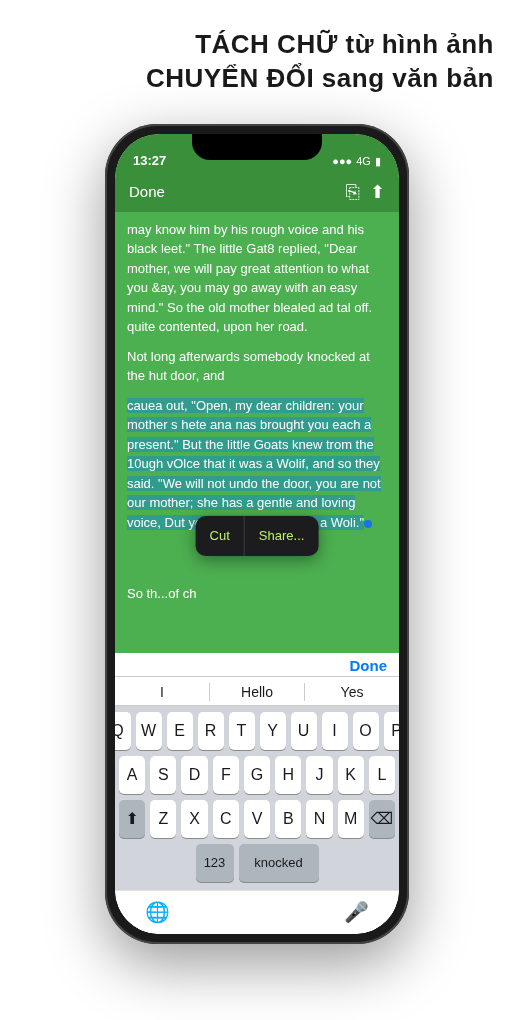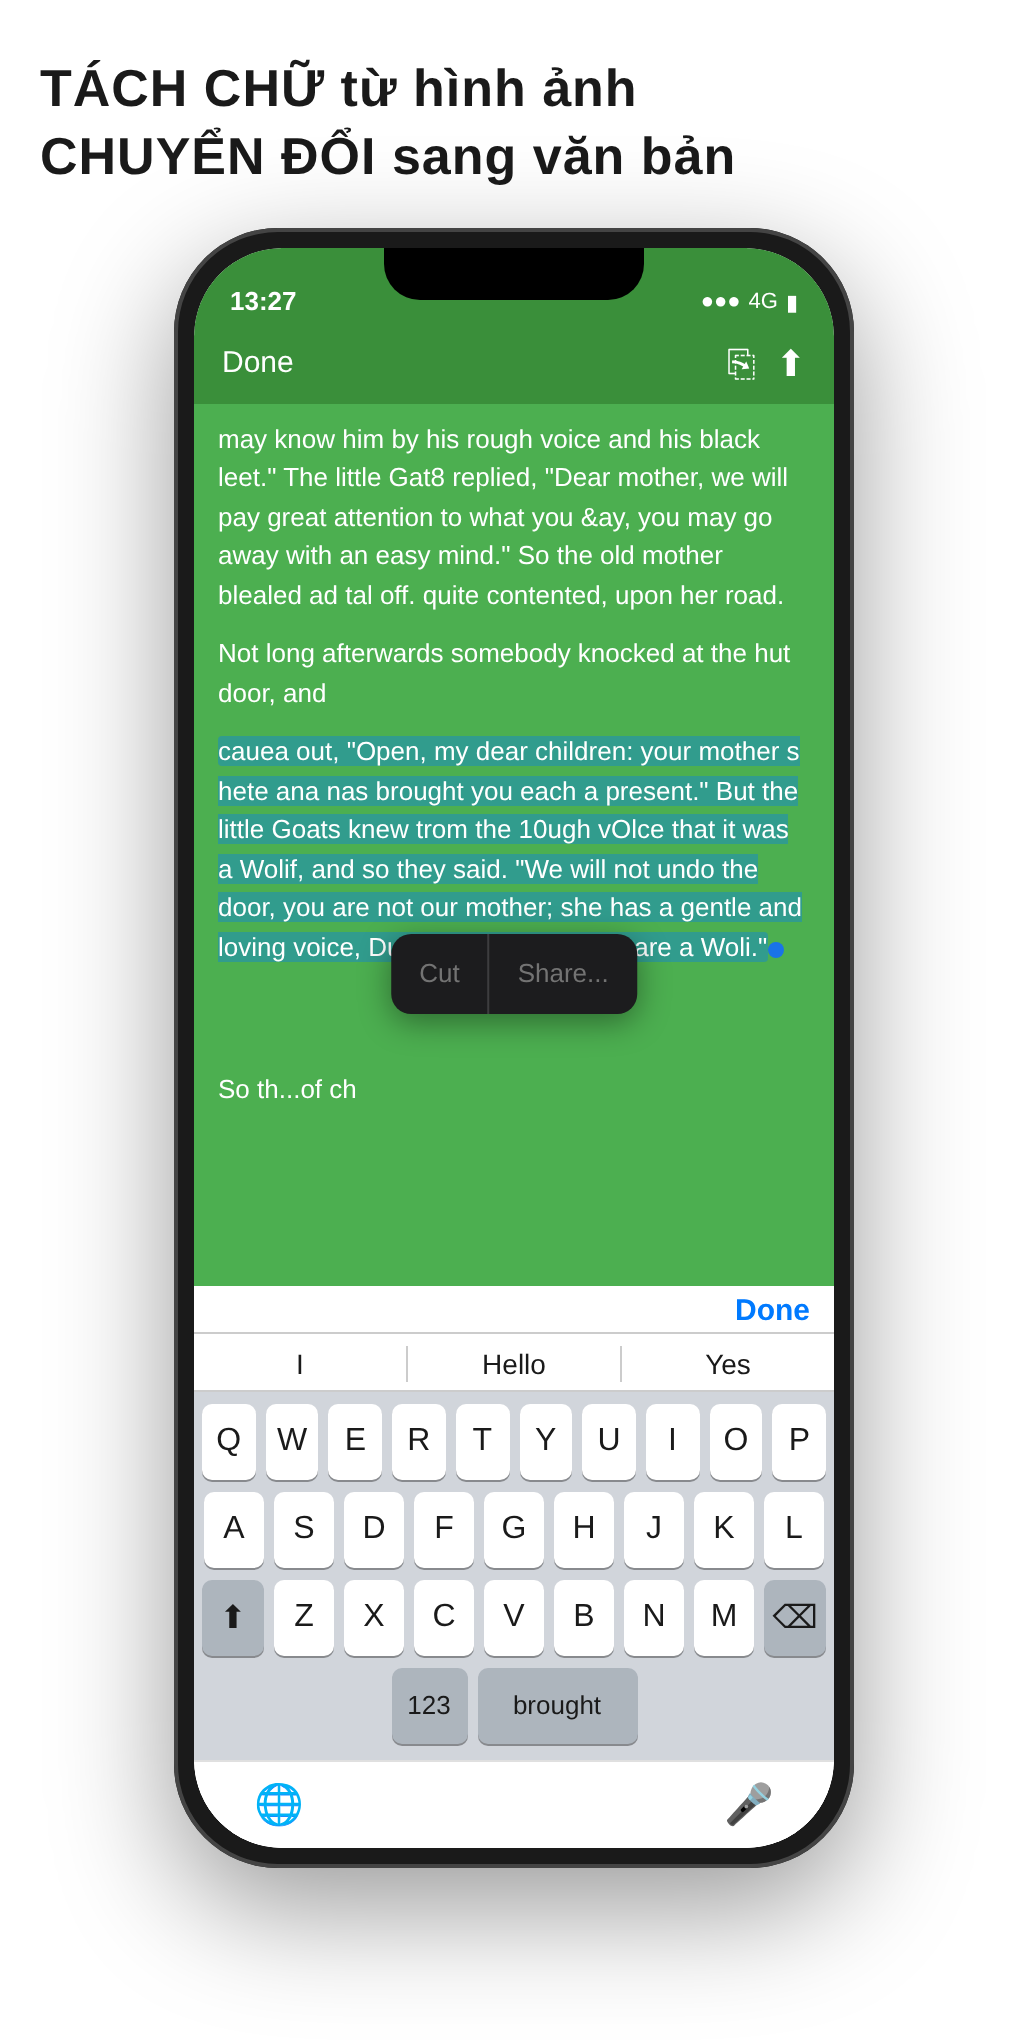--- a/index.html
+++ b/index.html
@@ -9,34 +9,34 @@
       background: #fff;
       font-family: -apple-system, BlinkMacSystemFont, 'Helvetica Neue', Arial, sans-serif;
       display: flex;
       flex-direction: column;
       align-items: center;
     }
 
     
     .title-area {
       width: 100%;
-      text-align: left;
-      padding: 28px 20px 18px;
+      text-align: right;
+      padding: 28px 20px 28px;
     }
     .title-line {
       font-size: 26px;
       font-weight: 900;
       color: #1a1a1a;
       line-height: 1.3;
       letter-spacing: 0.5px;
     }
 
     
     .phone-outer {
-      width: 340px;
+      width: 304px;
       height: 820px;
       background: #1a1a1a;
       border-radius: 52px;
       padding: 10px;
       position: relative;
       box-shadow: 0 20px 60px rgba(0,0,0,0.4), inset 0 0 0 2px #444;
     }
     .phone-inner {
       width: 100%;
       height: 100%;
@@ -172,21 +172,21 @@
       background: #1c1c1e;
       border-radius: 10px;
       display: flex;
       align-items: center;
       padding: 0;
       z-index: 20;
       box-shadow: 0 4px 16px rgba(0,0,0,0.4);
       overflow: hidden;
     }
     .context-menu-item {
-      color: #737373;
+      color: #bef264;
       font-size: 13px;
       font-weight: 400;
       padding: 10px 14px;
       border-right: 1px solid rgba(255,255,255,0.15);
       white-space: nowrap;
     }
     .context-menu-item:last-child {
       border-right: none;
     }
 
@@ -405,21 +405,21 @@
             <div class="key">C</div>
             <div class="key">V</div>
             <div class="key">B</div>
             <div class="key">N</div>
             <div class="key">M</div>
             <div class="key del">⌫</div>
           </div>
 
           <div class="key-row">
             <div class="key nums">123</div>
-            <div class="key ret">brought</div>
+            <div class="key ret">knocked</div>
           </div>
         </div>
 
         <div class="system-bar">
           <span class="system-icon">🌐</span>
           <span class="system-icon">🎤</span>
         </div>
       </div>
 
     </div>

